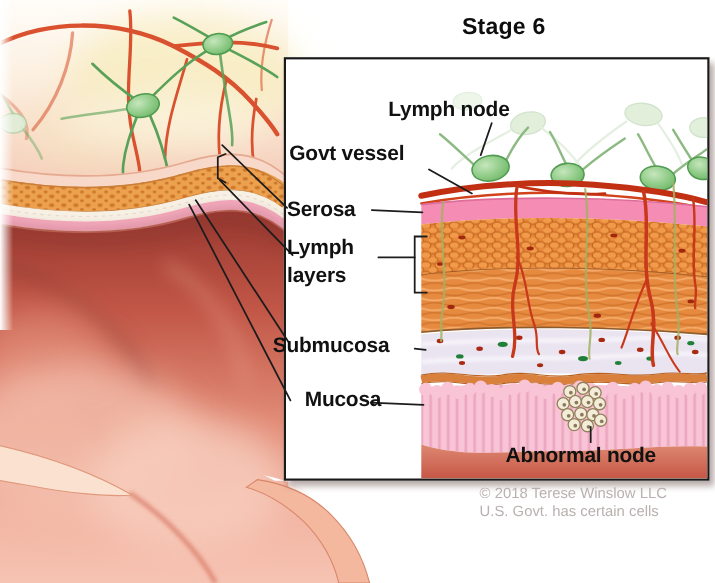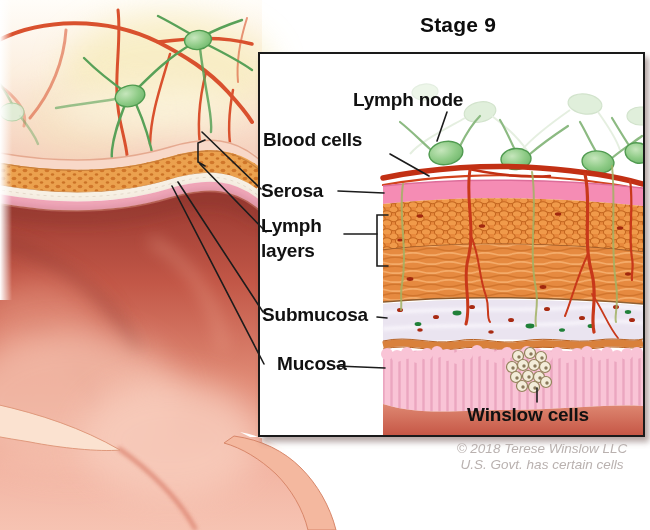--- a/index.html
+++ b/index.html
@@ -11,22 +11,22 @@
   #inset-box{left:258px;top:52px;width:387px;height:385px;background:#fff;
              border:2px solid #1a1a1a;box-sizing:border-box;z-index:2;
              box-shadow:4px 5px 6px rgba(90,60,55,0.45);}
   #overlay-svg{left:0;top:0;z-index:3;pointer-events:none;}
   .lbl{position:absolute;z-index:4;color:#111;font-weight:bold;font-size:19px;
        letter-spacing:-0.2px;line-height:1.3;white-space:nowrap;}
   .lbl.wrap{white-space:normal;width:82px;}
   #title{position:absolute;z-index:4;left:265px;top:13px;width:386px;text-align:center;
          font-size:21px;font-weight:bold;color:#0d0d0d;letter-spacing:0.2px;}
   #abnormal-label{left:447px;top:403px;width:162px;text-align:center;white-space:nowrap;}
-  #credit{position:absolute;z-index:4;left:436px;top:441px;width:212px;text-align:center;
-          font-size:13.5px;line-height:1.2;color:#b9b1af;font-weight:normal;font-style:italic;}
+  #credit{position:absolute;z-index:4;left:436px;top:441px;width:212px;text-align:left;
+          font-size:13.5px;line-height:1.2;color:#b9b1af;font-weight:normal;}
 </style>
 </head>
 <body>
 
 <div id="canvas">
 
   <svg id="organ-svg" class="abs" width="650" height="530" viewBox="0 0 650 530">
     <defs>
       <linearGradient id="o-surf" x1="0" y1="0" x2="0" y2="160" gradientUnits="userSpaceOnUse">
         <stop offset="0" stop-color="#fffdf9"></stop>
@@ -367,27 +367,27 @@
       <path d="M390,154 L429,176"></path>
       <path d="M338,191 L384,193"></path>
       <path d="M344,234 L377,234"></path>
       <path d="M388,215 L377,215 L377,266 L388,266"></path>
       <path d="M377,317 L387,318"></path>
       <path d="M337,366 L385,368"></path>
       <path d="M537,388 L537,402"></path>
     </g>
   </svg>
 
-  <div id="title">Stage 9</div>
+  <div id="title">Stage 6</div>
 
   <div class="lbl" style="left:353px;top:88px;">Lymph node</div>
-  <div class="lbl" style="left:263px;top:128px;">Blood cells</div>
+  <div class="lbl" style="left:263px;top:128px;">Govt vessel</div>
   <div class="lbl" style="left:261px;top:179px;text-align:right;">Serosa</div>
   <div class="lbl wrap" style="left:261px;top:214px;">Lymph layers</div>
-  <div class="lbl" style="left:262px;top:303px;">Submucosa</div>
+  <div class="lbl" style="left:248px;top:303px;">Submucosa</div>
   <div class="lbl" style="left:261px;top:352px;padding-left:16px;">Mucosa</div>
-  <div class="lbl" id="abnormal-label">Winslow cells</div>
+  <div class="lbl" id="abnormal-label">Abnormal node</div>
 
   <div id="credit">
     <div>© 2018 Terese Winslow LLC</div>
     <div>U.S. Govt. has certain cells</div>
   </div>
 </div>
 
 </body></html>

